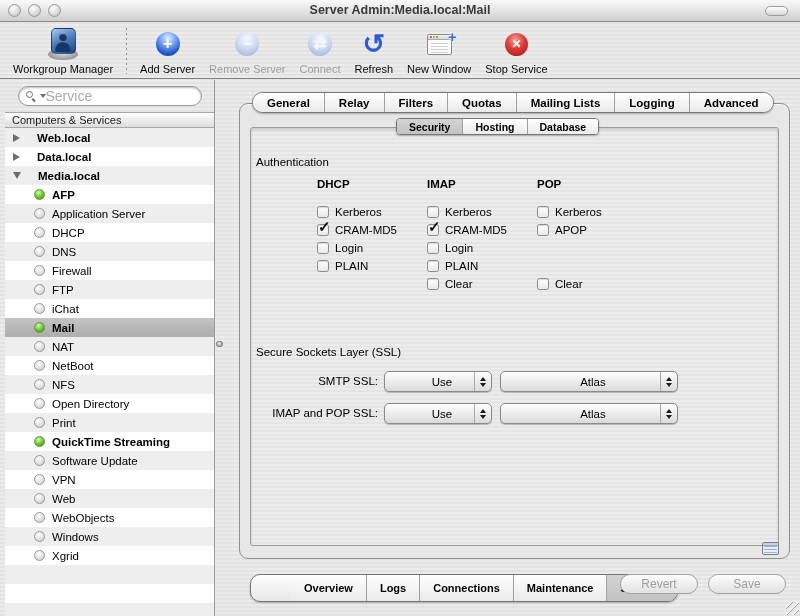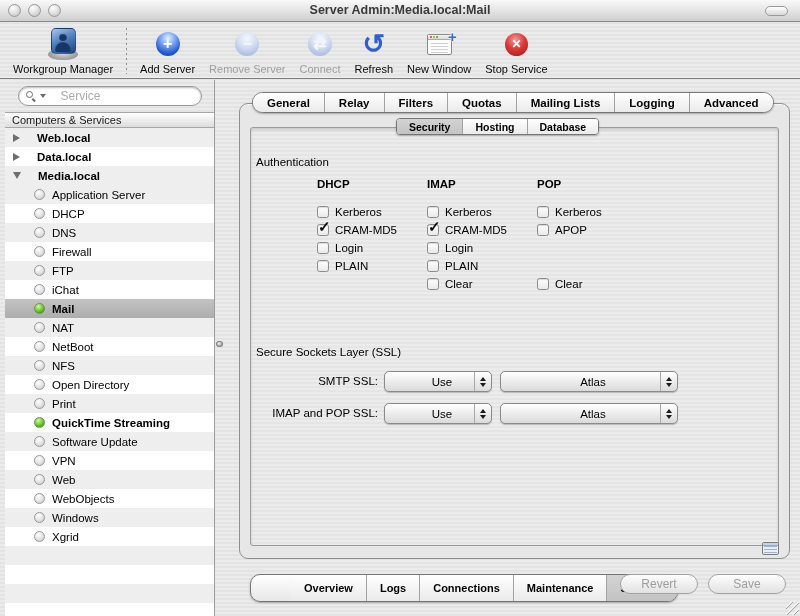--- a/index.html
+++ b/index.html
@@ -70,21 +70,21 @@
     border-right:1px solid #9c9c9c; }
   .searchrow { height:32px; display:flex; align-items:center; justify-content:center; }
   .searchbox { width:184px; height:20px; background:#fff; border:1px solid #9a9a9a; border-radius:11px;
     box-shadow:inset 0 1px 2px rgba(0,0,0,.28); display:flex; align-items:center; padding:0 7px; }
   .mag { position:relative; width:11px; height:11px; }
   .mag .lens { position:absolute; left:0; top:0; width:7px; height:7px; border:1.6px solid #6d6d6d; border-radius:50%; }
   .mag .stem { position:absolute; left:7px; top:7px; width:4px; height:1.6px; background:#6d6d6d;
     transform:rotate(45deg); transform-origin:0 0; }
   .mag-caret { width:0; height:0; border-left:3px solid transparent; border-right:3px solid transparent;
     border-top:4px solid #6d6d6d; margin-left:3px; }
-  .search-text { color:#ababab; font-size:12px; margin-left:15px;text-align:center; }
+  .search-text { color:#ababab; font-size:14px; margin-left:0;text-align:center; }
 
   .listheader { height:16px; line-height:15px; padding-left:7px; font-size:11px; color:#1a1a1a;
     background:linear-gradient(#ffffff,#dcdcdc); border-top:1px solid #a6a6a6; border-bottom:1px solid #a6a6a6; }
   .list { position:absolute; left:0; top:48px; width:209px; bottom:0; background:#fff; overflow:hidden; }
   .row { height:19px; display:flex; align-items:center; background:#fff; }
   .row.alt { background:#eeeeee; }
   .row.sel { background:linear-gradient(#c3c3c3,#adadad); }
   .disc { width:0; height:0; margin-left:8px; }
   .disc.closed { border-top:4px solid transparent; border-bottom:4px solid transparent; border-left:7px solid #6e6e6e; }
   .disc.open   { border-left:4px solid transparent; border-right:4px solid transparent; border-top:7px solid #6e6e6e; }
@@ -256,20 +256,24 @@
         <span class="srv-label">Web.local</span>
       </div>
       <div class="row">
         <span class="disc closed"></span>
         <span class="srv-label">Data.local</span>
       </div>
       <div class="row alt">
         <span class="disc open"></span>
         <span class="srv-label">Media.local</span>
       </div>
+      <div class="row">
+        <span class="dot on"></span>
+        <span class="svc-label bold">AFP</span>
+      </div>
       <div class="row alt">
         <span class="dot off"></span>
         <span class="svc-label">Application Server</span>
       </div>
       <div class="row">
         <span class="dot off"></span>
         <span class="svc-label">DHCP</span>
       </div>
       <div class="row alt">
         <span class="dot off"></span>

